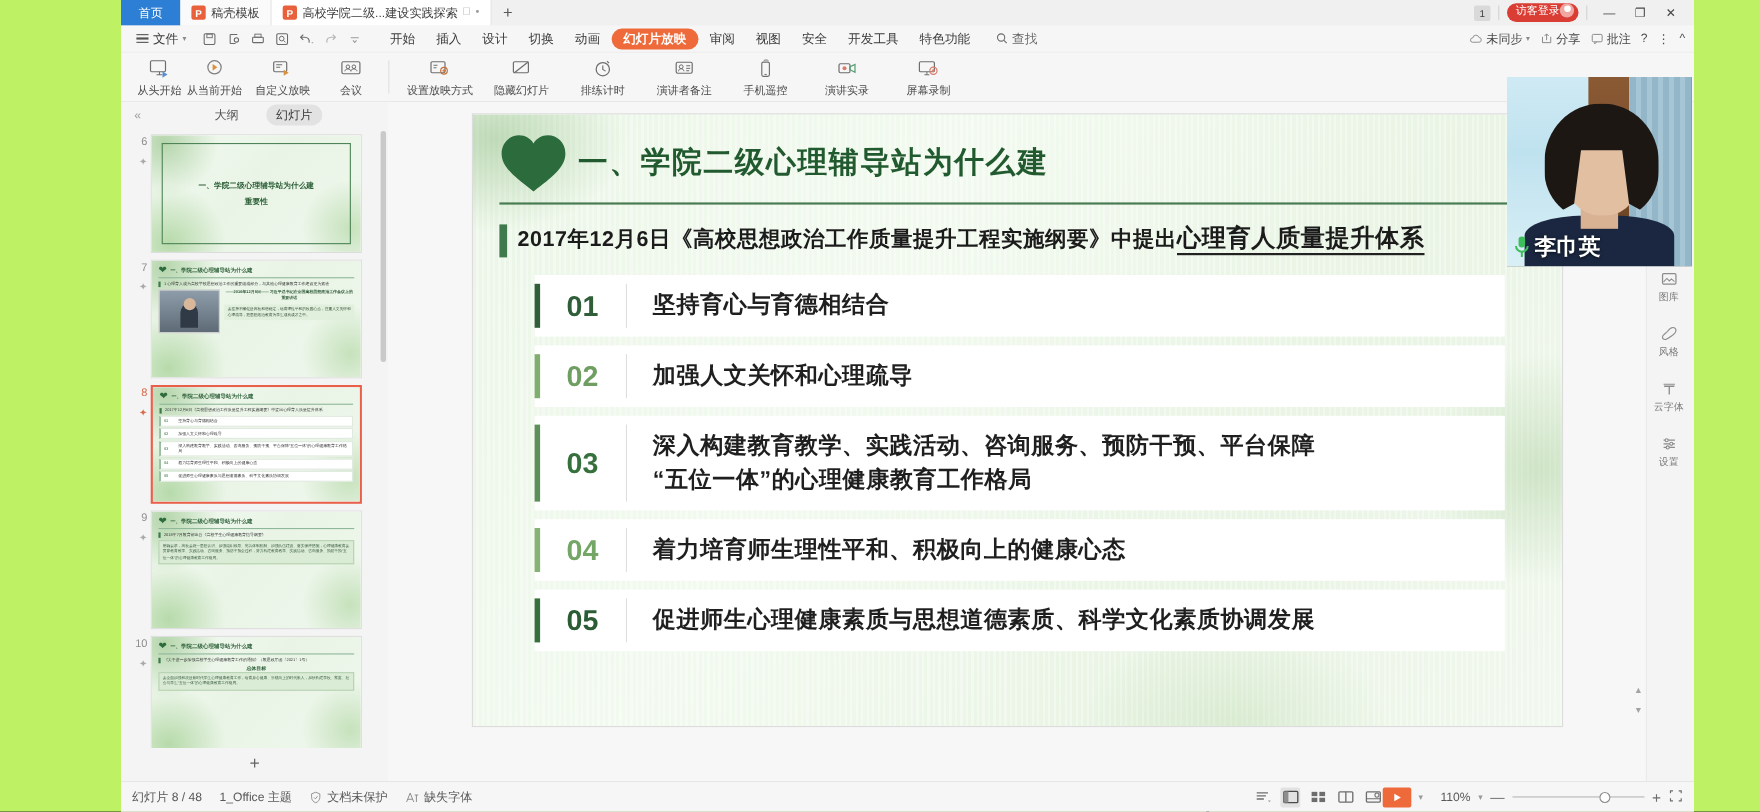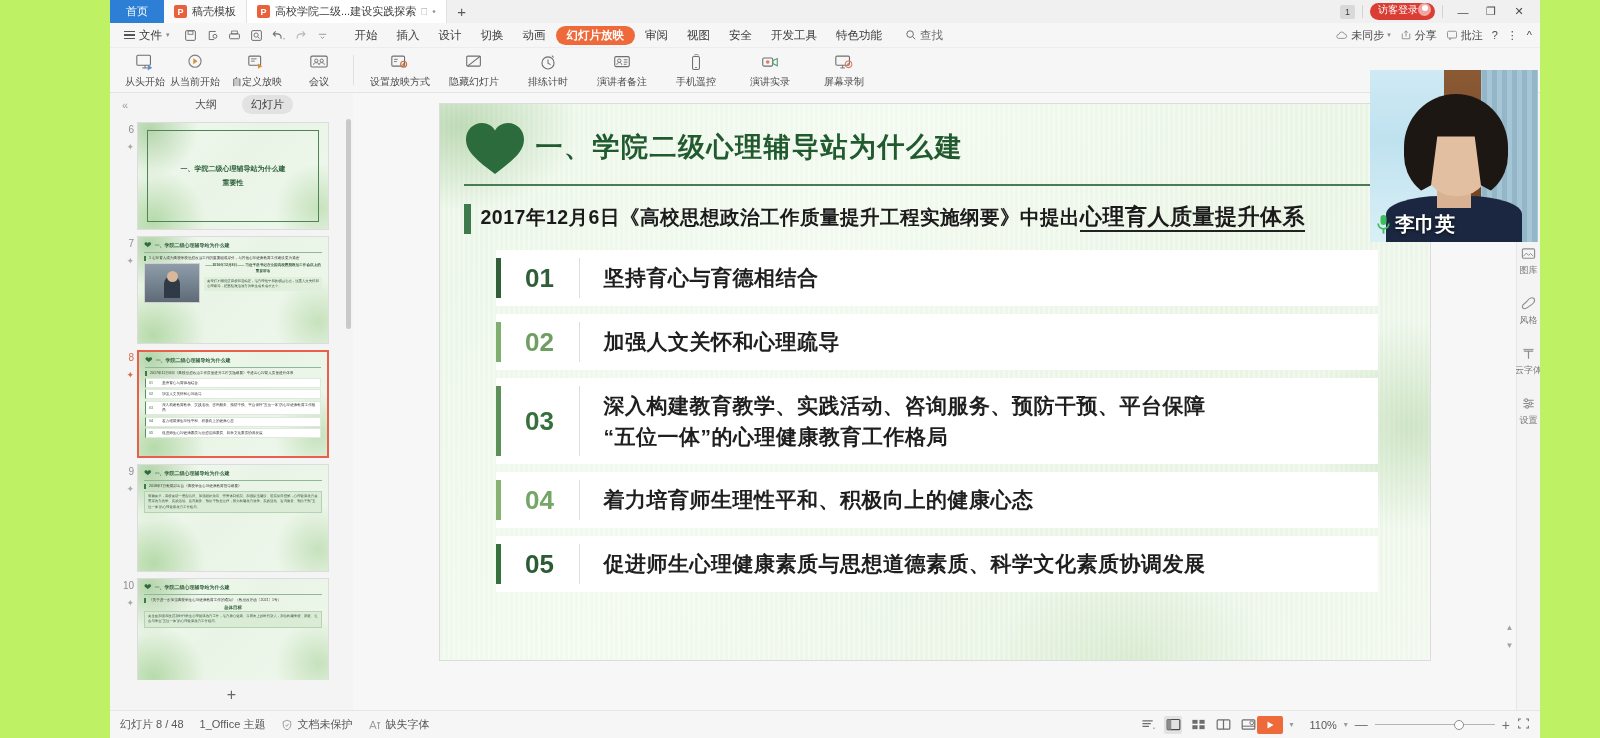--- a/index.html
+++ b/index.html
@@ -391,25 +391,25 @@
     position: absolute; right: 2px;
     width: 9px; height: 9px;
     color: #a3a3a3; font-size: 8px;
     display: flex; align-items: center; justify-content: center;
   }
   .stage-scroll-t { top: 530px; }
   .stage-scroll-b { top: 548px; }
 
   
   .rrail {
-    width: 24px;
+    width: 44px;
     background: #f4f4f4;
     border-left: 1px solid #e6e6e6;
     display: flex; flex-direction: column;
-    align-items: center;
+    align-items: flex-start;
     padding-top: 52px;
     gap: 18px;
   }
   .rr-item {
     display: flex; flex-direction: column; align-items: center; gap: 2px;
     color: #7a7a7a; font-size: 9px;
     width: 40px; text-align: center;
   }
   .rr-item .ri {
     width: 17px; height: 17px;

